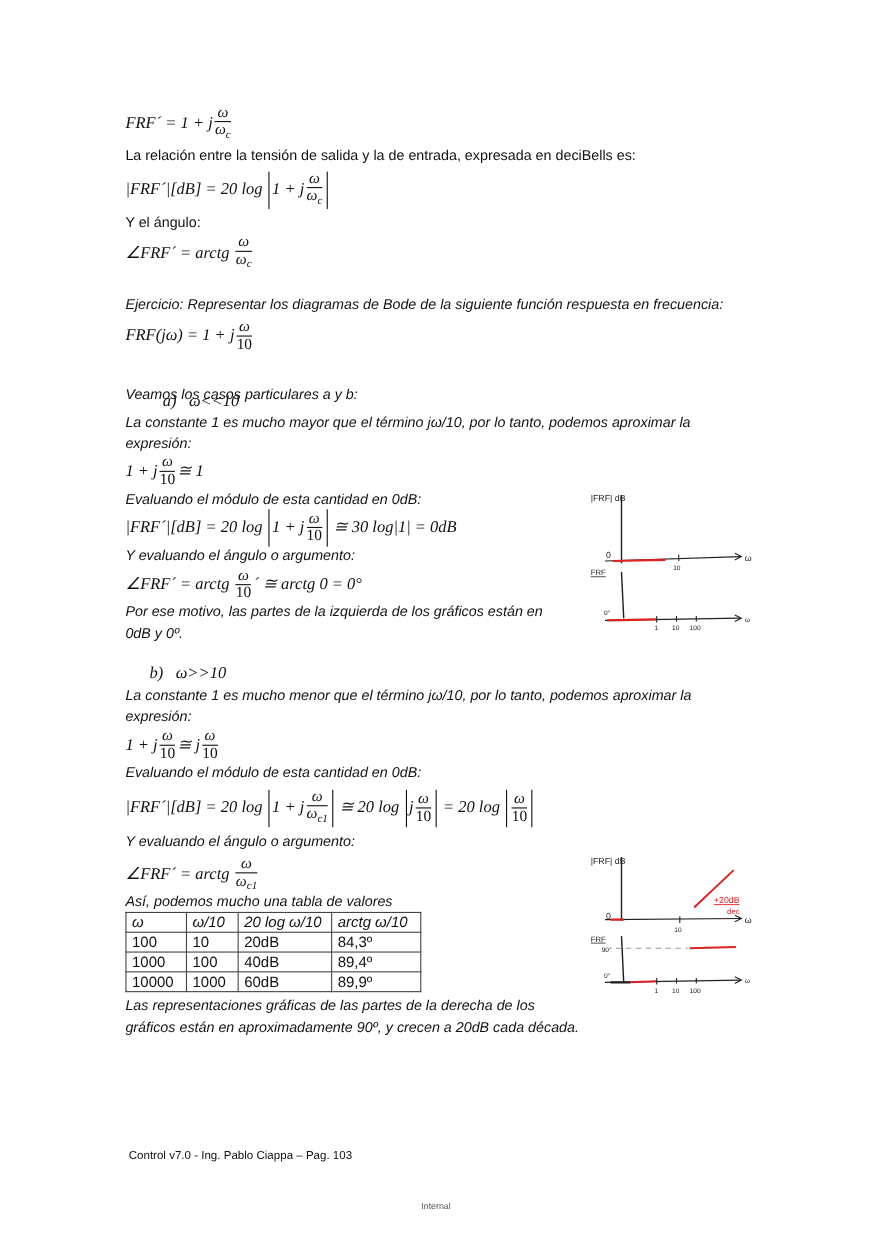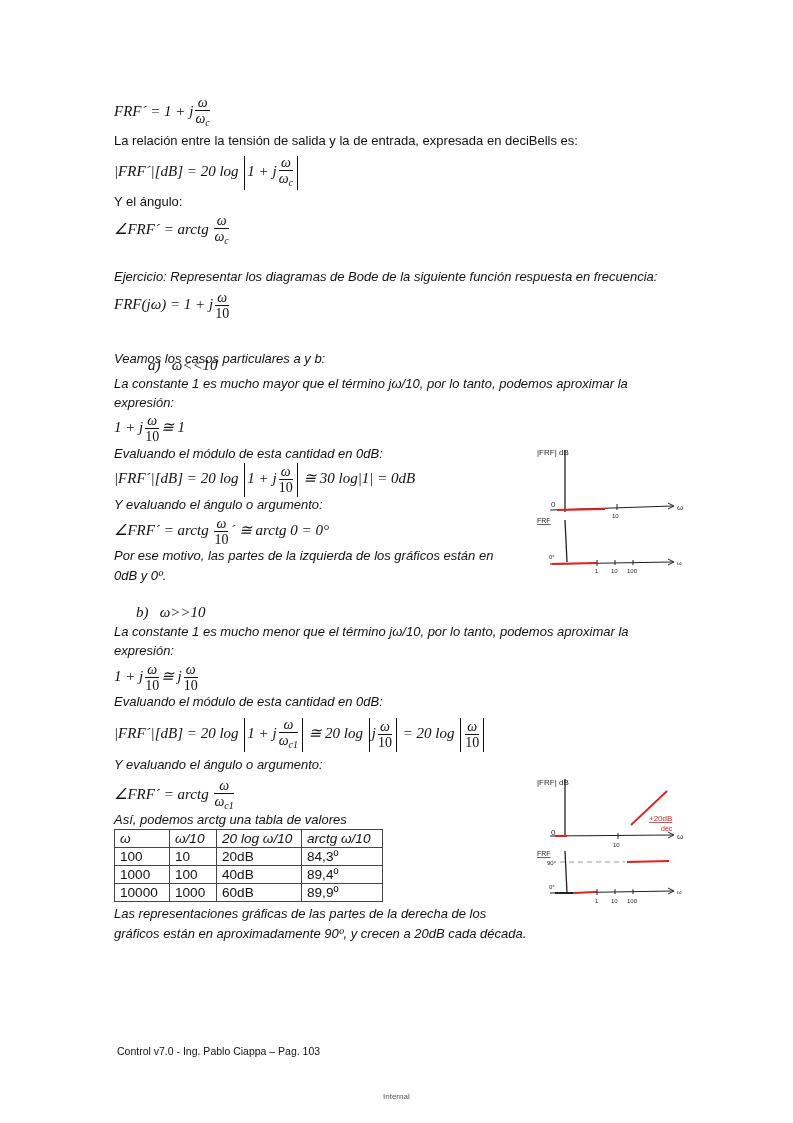--- a/index.html
+++ b/index.html
@@ -95,21 +95,21 @@
   <span>1 + j</span><span class="frac"><span class="num">ω</span><span class="den up">10</span></span><span>≅ j</span><span class="frac"><span class="num">ω</span><span class="den up">10</span></span>
 </div>
 <div class="t it" style="top:693px;">Evaluando el módulo de esta cantidad en 0dB:</div>
 <div class="m" style="top:717px;">
   <span>|FRF´|[dB] = 20 log</span> <span class="bar"></span><span>1 + j</span><span class="frac"><span class="num">ω</span><span class="den"><span>ω</span><span class="sub">c1</span></span></span><span class="bar"></span> <span>≅ 20 log</span> <span class="bar"></span><span>j</span><span class="frac"><span class="num">ω</span><span class="den up">10</span></span><span class="bar"></span> <span>= 20 log</span> <span class="bar"></span><span class="frac"><span class="num">ω</span><span class="den up">10</span></span><span class="bar"></span>
 </div>
 <div class="t it" style="top:756px;">Y evaluando el ángulo o argumento:</div>
 <div class="m" style="top:778px;">
   <span>∠FRF´ = arctg</span> <span class="frac"><span class="num">ω</span><span class="den"><span>ω</span><span class="sub">c1</span></span></span>
 </div>
-<div class="t it" style="top:811px;">Así, podemos arctg una tabla de valores</div>
+<div class="t it" style="top:811px;">Así, podemos mucho una tabla de valores</div>
 
 <table class="vals">
   <tbody>
       <tr>
     <td style="width:44px;">ω</td>
     <td style="width:36px;">ω/10</td>
     <td style="width:74px;">20 log ω/10</td>
     <td style="width:70px;">arctg ω/10</td>
   </tr>
   <tr>

